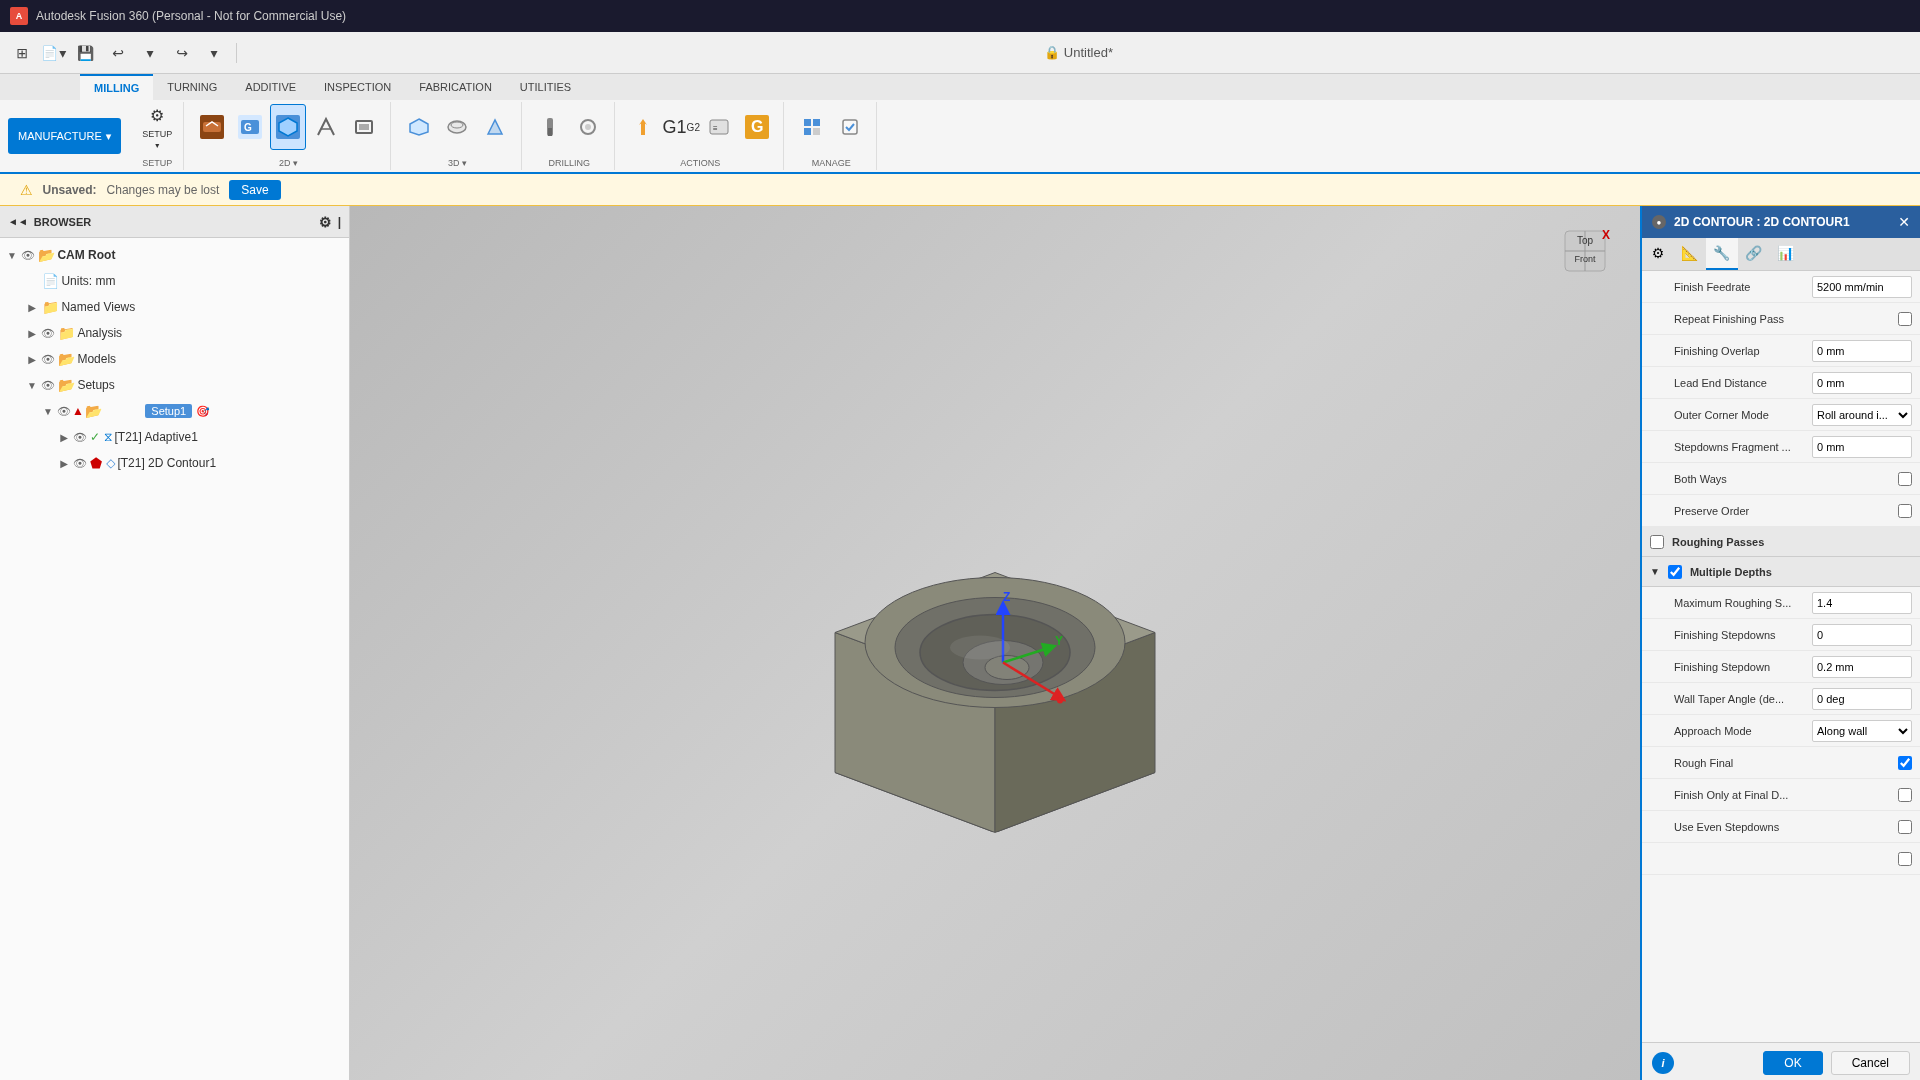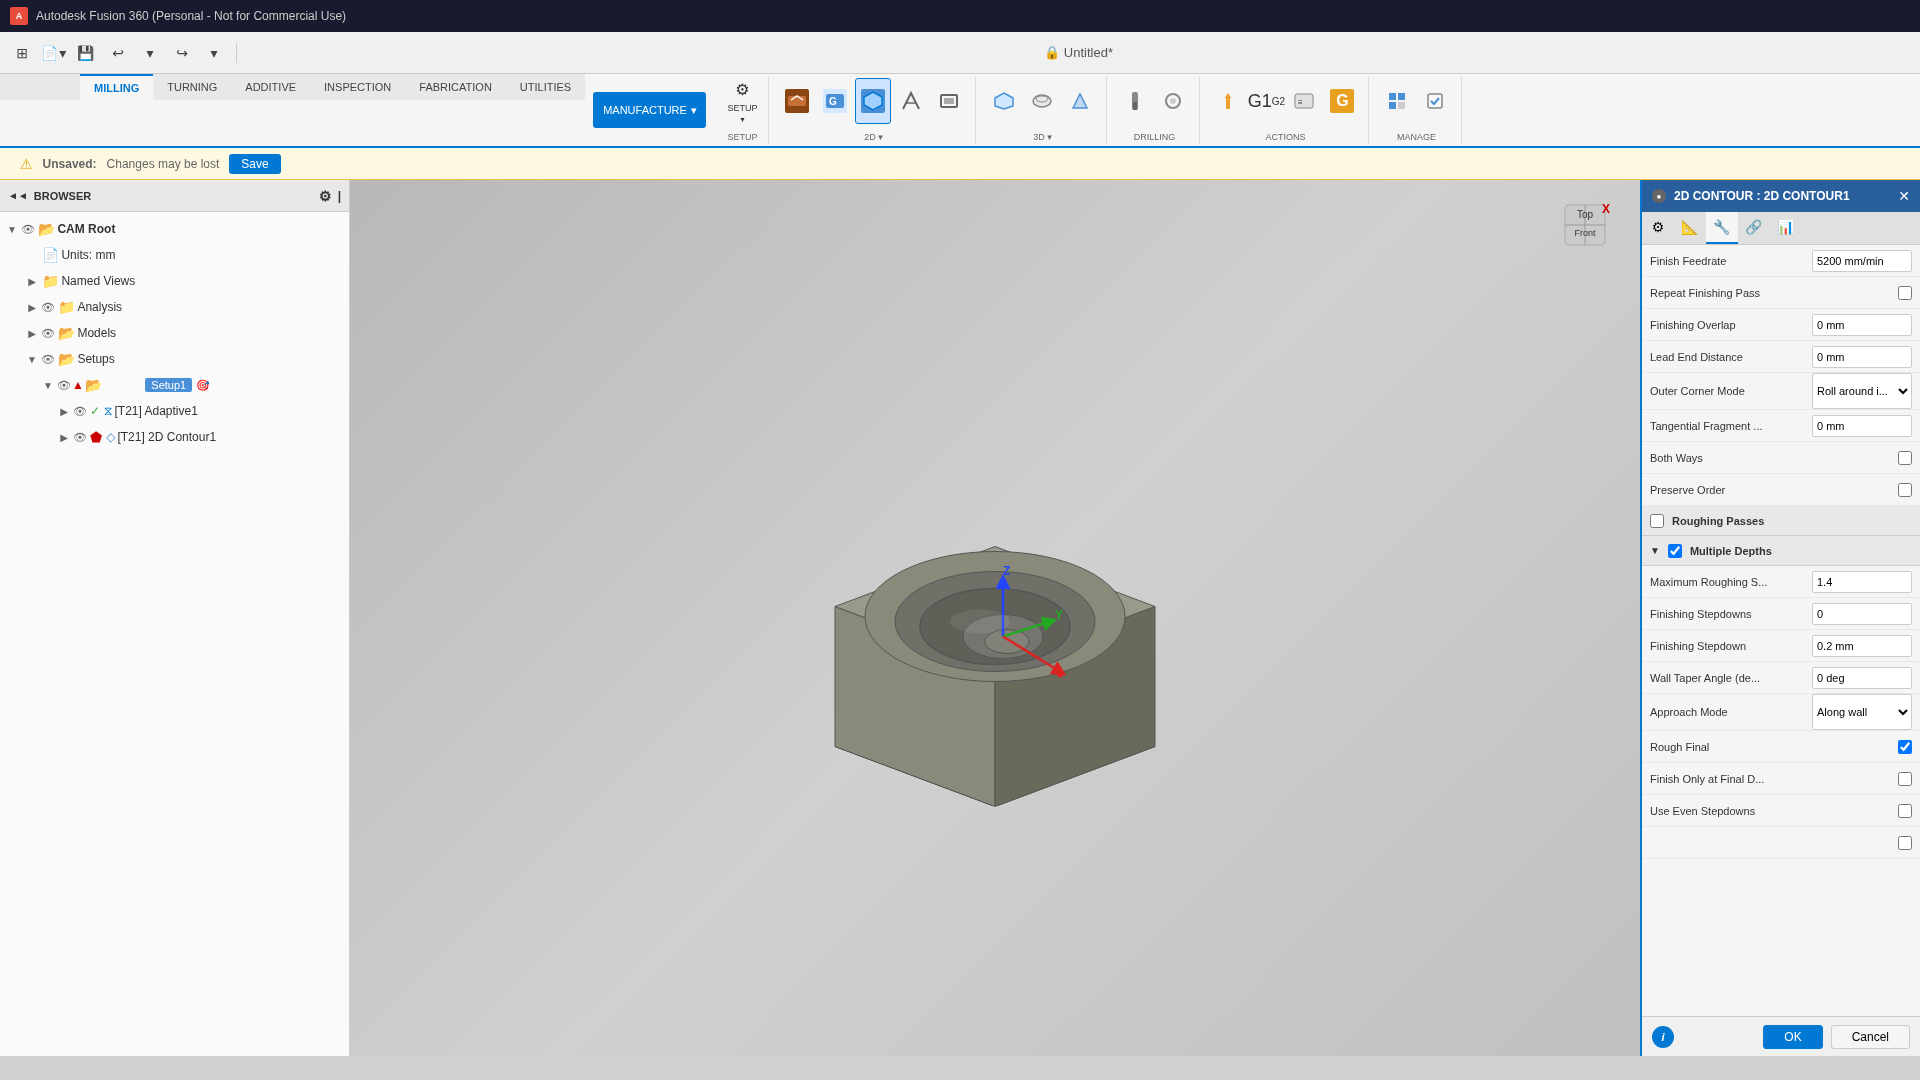--- a/index.html
+++ b/index.html
@@ -35,20 +35,21 @@
       display: flex; align-items: center; justify-content: center;
       font-size: 14px; color: #444;
     }
     .toolbar-sep { width: 1px; height: 20px; background: #ccc; margin: 0 4px; }
 
     
     #ribbon {
       background: #f5f5f5;
       border-bottom: 2px solid #0078d4;
       display: flex;
+      flex-direction: column;
     }
     #ribbon-tabs {
       display: flex;
       background: #e8e8e8;
       height: 26px;
       align-items: flex-end;
       padding-left: 80px;
     }
     .ribbon-tab {
       padding: 4px 14px;
@@ -254,37 +255,38 @@
       align-items: center;
       min-height: 32px;
       border-bottom: 1px solid #e8e8e8;
       padding: 0 8px;
     }
     .prop-label {
       flex: 1;
       font-size: 11px;
       color: #333;
       padding-right: 6px;
+      margin-left: 24px;
     }
     .prop-input {
       width: 100px;
       height: 22px;
       border: 1px solid #ccc;
       background: white;
       font-size: 11px;
       padding: 1px 4px;
       border-radius: 2px;
     }
     .prop-checkbox {
       width: 14px; height: 14px;
       cursor: pointer;
     }
     .prop-select {
       width: 100px;
-      height: 36px;
+      height: 22px;
       border: 1px solid #ccc;
       background: white;
       font-size: 11px;
       border-radius: 2px;
     }
     .section-header {
       display: flex;
       align-items: center;
       height: 30px;
       background: #e8e8e8;
@@ -727,21 +729,21 @@
       <div class="prop-row">
         <span class="prop-label">Outer Corner Mode</span>
         <select class="prop-select">
           <option>Roll around i...</option>
           <option>Sharp</option>
           <option>Fillet</option>
         </select>
       </div>
 
       <div class="prop-row">
-        <span class="prop-label">Tangential Fragment ...</span>
+        <span class="prop-label">Stepdowns Fragment ...</span>
         <input class="prop-input" value="0 mm" style="">
       </div>
 
       <div class="prop-row">
         <span class="prop-label">Both Ways</span>
         <input type="checkbox" class="prop-checkbox" style="">
       </div>
 
       <div class="prop-row">
         <span class="prop-label">Preserve Order</span>

